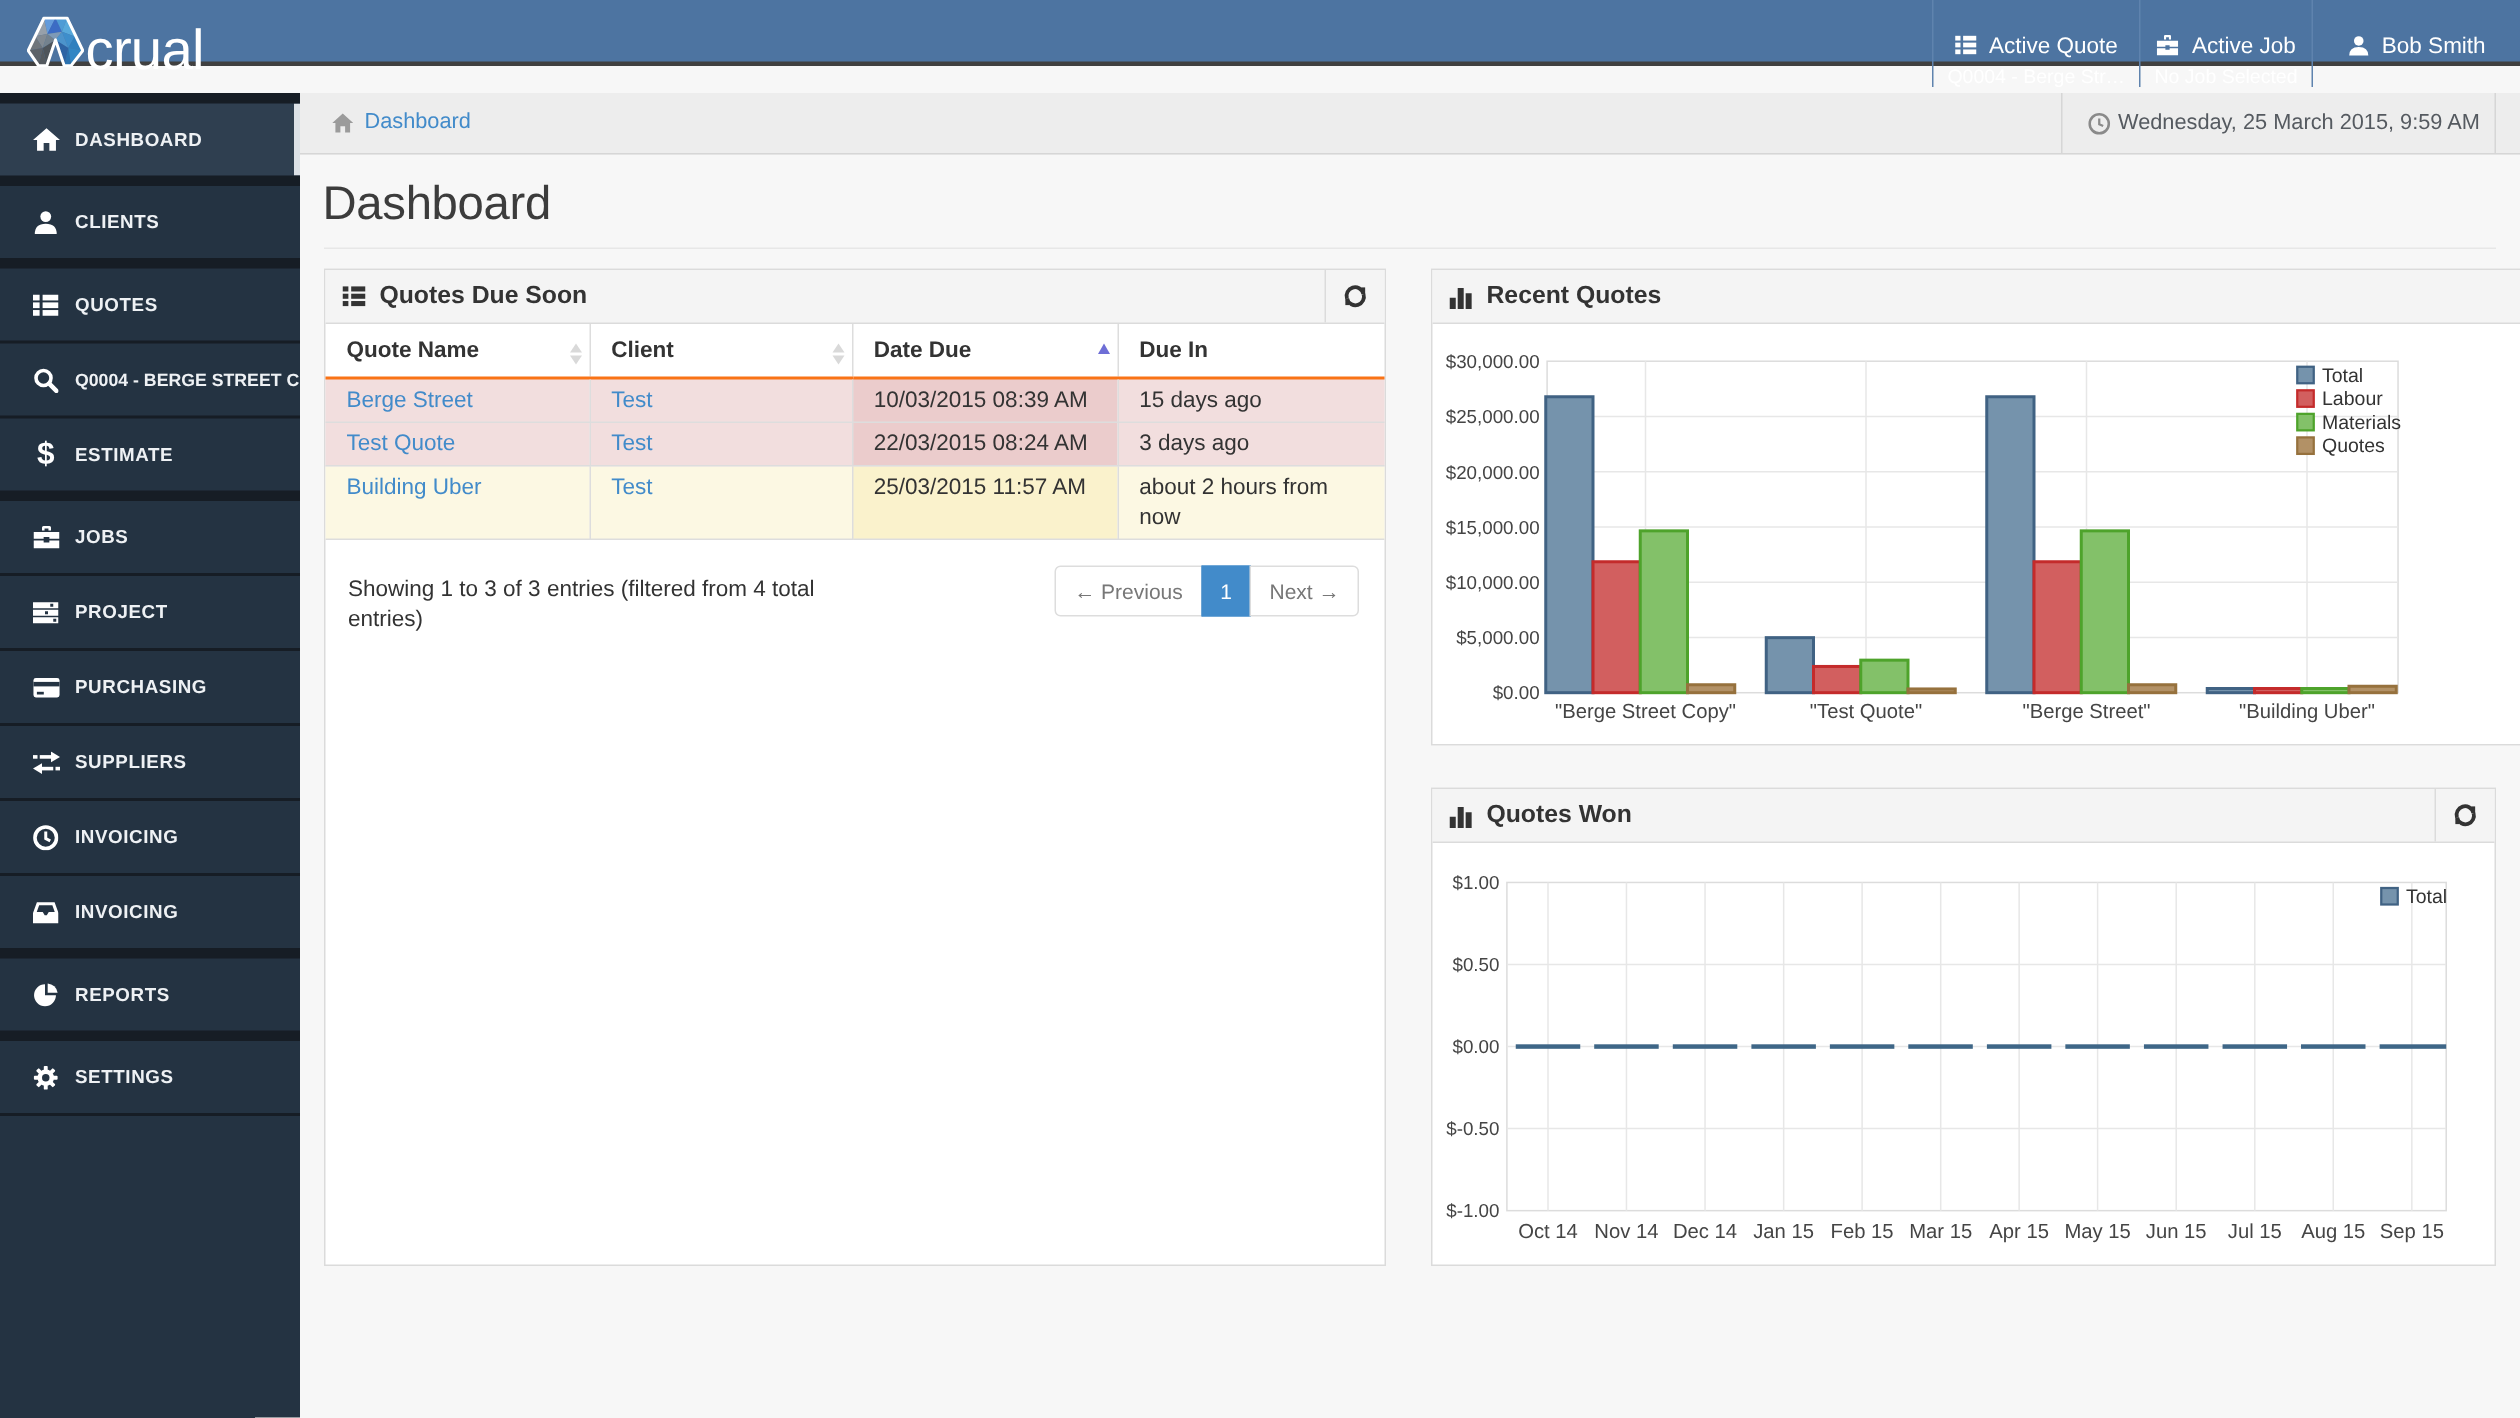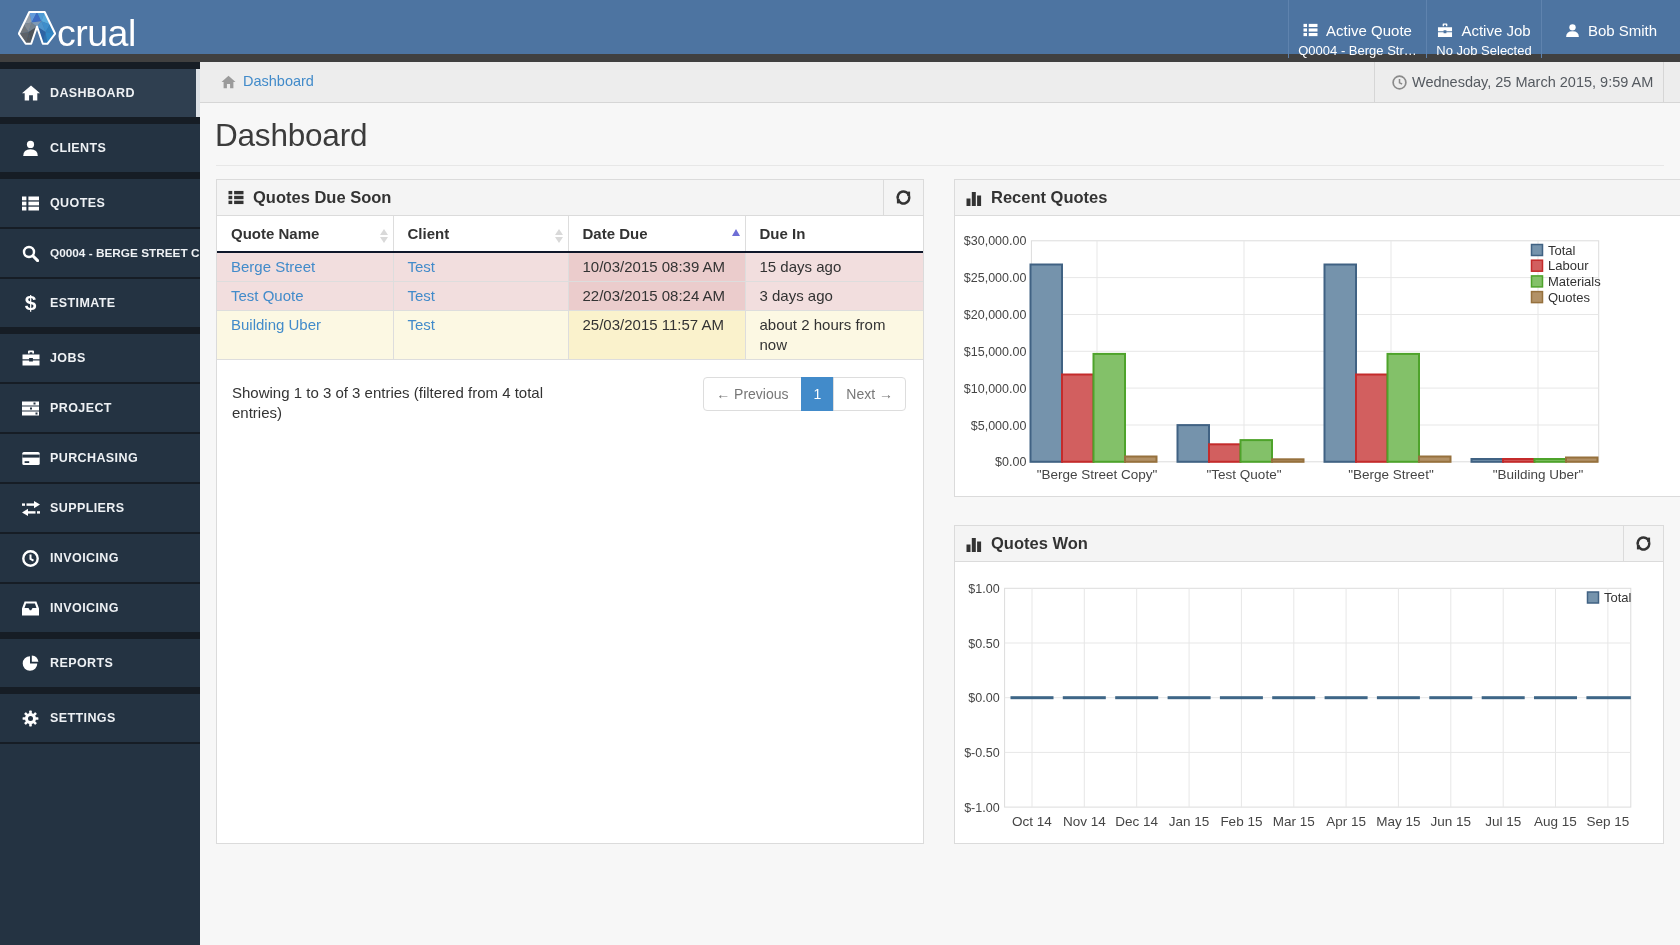--- a/index.html
+++ b/index.html
@@ -1,21 +1,21 @@
 <!DOCTYPE html>
 <html><head>
 <meta charset="utf-8">
 <title>Dashboard</title>
 <style>
 * { box-sizing:border-box; margin:0; padding:0; }
 html,body { width:1680px; height:945px; }
 body { font-family:"Liberation Sans",sans-serif; position:relative; background:#f7f7f7; overflow:hidden; color:#333; }
 
 
-#topbar { position:absolute; left:0; top:0; width:1680px; height:62px; background:#4d74a1; border-bottom:8px solid #404040; }
+#topbar { position:absolute; left:0; top:0; width:1680px; height:44px; background:#4d74a1; border-bottom:3px solid #404040; }
 #logo { position:absolute; left:18px; top:11px; }
 #logotext { position:absolute; left:57px; top:11px; font-size:37.5px; line-height:44px; letter-spacing:-0.5px; color:#fff; font-weight:400; }
 .hblock { position:absolute; top:0; height:58px; border-left:1px solid #5f83ae; color:#fff; }
 #hb1 { left:1288px; width:138px; }
 #hb2 { left:1426px; width:115px; }
 #hb3 { left:1541px; width:139px; }
 .hbtitle { position:absolute; left:0; top:21px; width:100%; height:18px; display:flex; align-items:center; justify-content:center; font-size:15px; }
 .hbtitle svg { margin-right:8px; }
 .hbsub { position:absolute; left:0; top:43px; width:100%; text-align:center; font-size:13px; }
 
@@ -47,21 +47,21 @@
 .ptitle { position:absolute; left:11px; top:0; height:35px; display:flex; align-items:center; font-size:16.5px; font-weight:bold; color:#333; }
 .ptitle svg { margin-right:9px; }
 .prefresh { position:absolute; right:0; top:0; width:40px; height:35px; border-left:1px solid #dbdbdb; display:flex; align-items:center; justify-content:center; }
 
 #panel1 { left:216px; top:179px; width:708px; height:665px; }
 #panel2 { left:954px; top:179px; width:842px; height:318px; }
 #panel3 { left:954px; top:525px; width:710px; height:319px; }
 
 
 #qtable { width:706px; border-collapse:collapse; table-layout:fixed; font-size:15px; }
-#qtable th { text-align:left; font-weight:bold; color:#333; padding:0 0 0 14px; height:36px; border-bottom:2px solid #0f172a; border-right:1px solid #ddd; position:relative; }
+#qtable th { text-align:left; font-weight:bold; color:#333; padding:0 0 0 14px; height:36px; border-bottom:2px solid #f97316; border-right:1px solid #ddd; position:relative; }
 #qtable th:last-child, #qtable td:last-child { border-right:none; }
 #qtable td { padding:4px 14px; vertical-align:top; border-right:1px solid #ddd; border-bottom:1px solid #ddd; line-height:20px;margin-left:16px; }
 tr.rpink td { background:#f2dede; }
 tr.rpink td.sorted { background:#ebcccc; }
 tr.ryellow td { background:#fcf8e3; }
 tr.ryellow td.sorted { background:#faf2cc; }
 #qtable a { color:#428bca; text-decoration:none; }
 .sortboth { position:absolute; right:5px; top:13px; }
 .sortboth i { display:block; width:0; height:0; border-left:4.8px solid transparent; border-right:4.8px solid transparent; }
 .sortboth i.up { border-bottom:6.8px solid #d9d9d9; margin-bottom:1.5px; }

